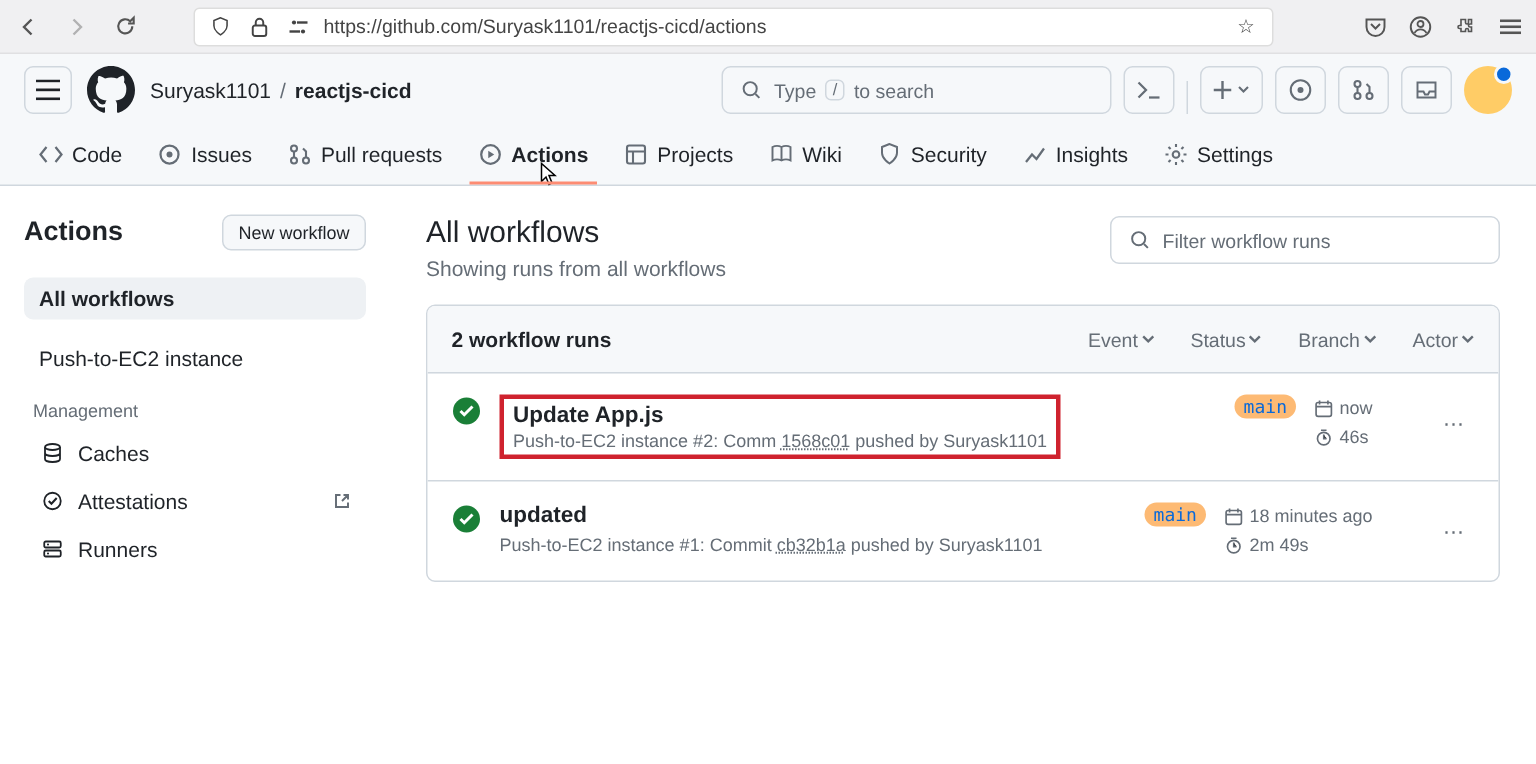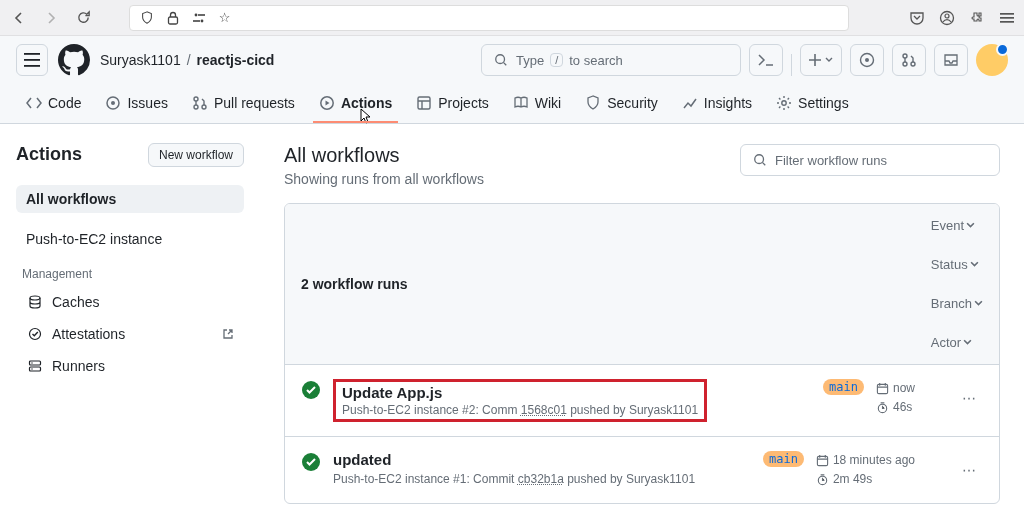--- a/index.html
+++ b/index.html
@@ -59,21 +59,21 @@
 
   .main { flex:1; padding:20px 24px; }
   .main-head { display:flex; align-items:flex-start; margin-bottom:8px; }
   .main-head h1 { margin:0; font-size:20px; font-weight:400; }
   .sub { color:var(--muted); font-size:14px; margin-top:4px;text-align:center; }
   .filter-box { margin-left:auto; width:260px; height:32px; border:1px solid var(--border); border-radius:6px; display:flex; align-items:center; padding:0 10px; gap:6px; color:var(--muted); font-size:13px; }
 
   .run-box { border:1px solid var(--border); border-radius:6px; margin-top:16px; overflow:hidden; }
   .run-head { background:var(--bg-sub); padding:14px 16px; display:flex; align-items:center; border-bottom:1px solid var(--border); }
   .run-head .count { font-weight:600; font-size:14px; }
-  .run-filters { margin-left:auto; display:flex; gap:24px; color:var(--muted); font-size:13px;flex-direction:column; }
+  .run-filters { margin-left:auto; display:flex; gap:24px; color:var(--muted); font-size:13px; }
   .run-filters span { display:flex; align-items:center; gap:2px; }
 
   .run-row { display:flex; align-items:flex-start; padding:14px 16px; border-bottom:1px solid var(--border); gap:12px; }
   .run-row:last-child { border-bottom:0; }
   .status-icon { width:20px; height:20px; flex-shrink:0; margin-top:1px; }
   .run-title { font-weight:600; font-size:15px; color:var(--text); }
   .run-meta { color:var(--muted); font-size:12px; margin-top:4px; }
   .run-meta .sha { color:var(--muted); text-decoration:underline dotted; }
   .run-main { flex:1; min-width:0; }
   .hl { border:3px solid var(--highlight); padding:2px 6px; display:inline-block; }
@@ -118,20 +118,21 @@
         </svg>
       </span>
     <span class="icon-slot">
         <svg width="14" height="12" viewBox="0 0 14 12">
           <circle cx="4" cy="3" r="1.4" fill="currentColor"></circle>
           <rect x="6" y="2.2" width="7" height="1.6" fill="currentColor"></rect>
           <circle cx="10" cy="9" r="1.4" fill="currentColor"></circle>
           <rect x="1" y="8.2" width="7" height="1.6" fill="currentColor"></rect>
         </svg>
       </span>
+    <span class="grow">https://github.com/Suryask1101/reactjs-cicd/actions</span>
     <span class="icon-slot">☆</span>
   </div>
 
   <div class="browser-right">
     <span class="icon-slot">
         <svg width="16" height="16" viewBox="0 0 16 16">
           <path d="M2 3h12v5a6 6 0 0 1-12 0Z" fill="none" stroke="currentColor" stroke-width="1.3"></path>
           <path d="M5 6l3 3 3-3" fill="none" stroke="currentColor" stroke-width="1.3"></path>
         </svg>
       </span>

